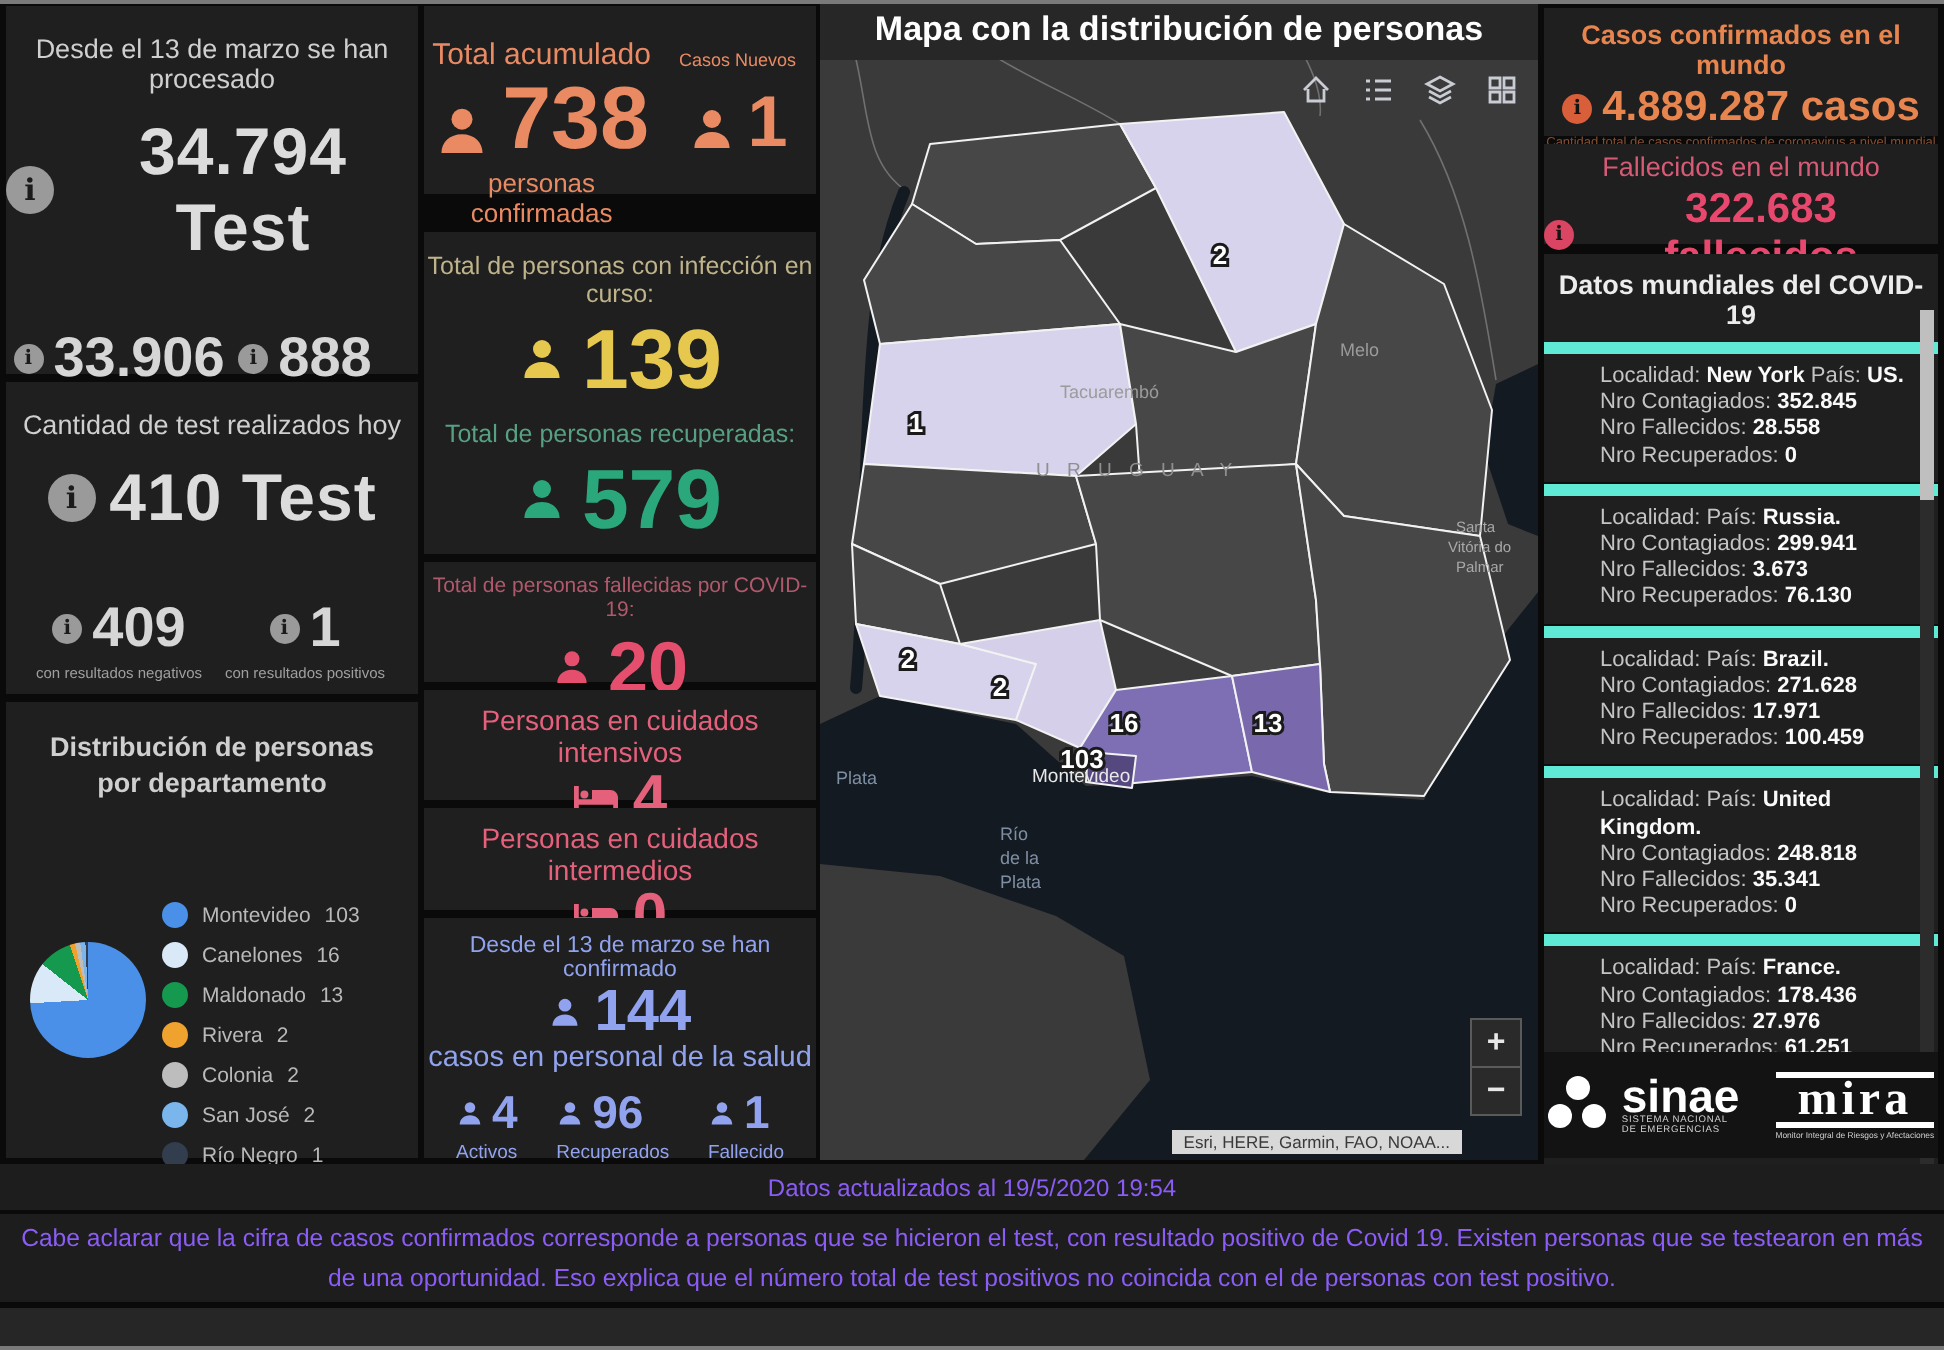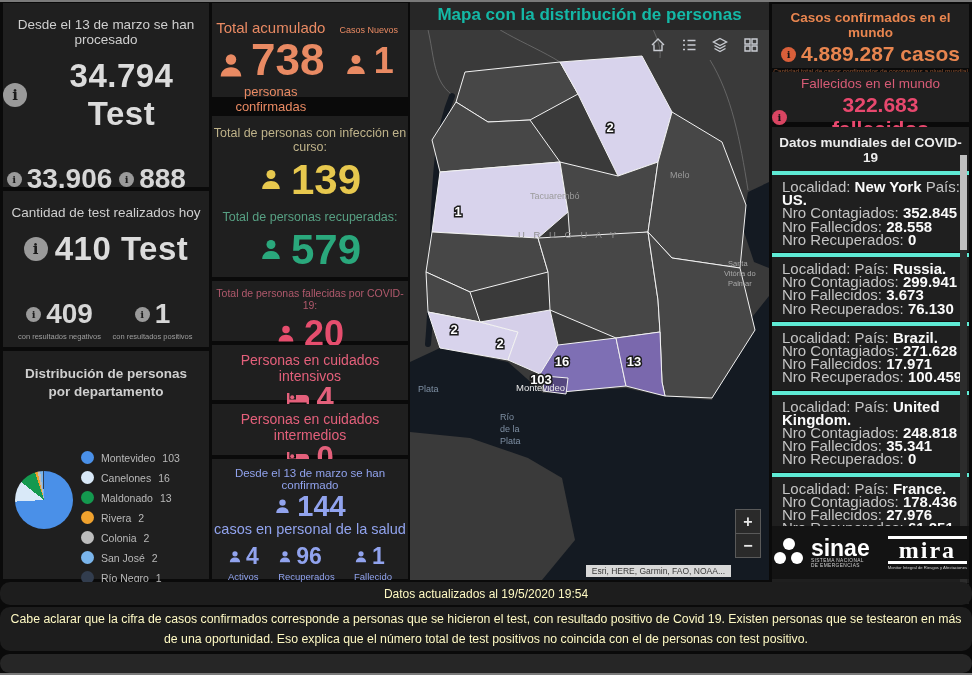--- a/index.html
+++ b/index.html
@@ -74,21 +74,21 @@
   .h-sub{font-size:14.5px;margin-top:1px;}
   .h-stats{display:flex;justify-content:space-between;padding:6px 16px 0 16px;}
   .h-stat{display:flex;flex-direction:column;align-items:flex-start;}
   .h-stat .ss-row{gap:4px;}
   .h-stat-num{font-size:23px;font-weight:bold;}
   .h-stat-lb{font-size:9.5px;margin-top:1px;}
   
   #map{position:absolute;left:410px;top:0;width:359px;height:580px;background:#141a22;}
   #map-header{position:absolute;left:0;top:0;right:0;height:30px;background:#272727;
               display:flex;align-items:center;justify-content:center;}
-  #map-title{font-size:17px;font-weight:bold;color:#14b8a6;}
+  #map-title{font-size:17px;font-weight:bold;color:#ffffff;}
   #map-tools{position:absolute;top:37px;right:10px;display:flex;gap:15px;color:#c9ccd2;}
   #map-tools svg{stroke:currentColor;fill:none;stroke-width:1.4;}
   .map-num{fill:#fff;font-weight:bold;font-size:13px;paint-order:stroke;stroke:#1a1a1a;stroke-width:3px;}
   .map-city{fill:#9b9b9b;font-size:9px;}
   .map-water-lb{fill:#7e8fa3;font-size:9px;}
   #zoomctl{position:absolute;right:8px;bottom:22px;width:24px;border:1px solid #5a5a5a;background:#2a2a2a;}
   .zbtn{height:23px;display:flex;align-items:center;justify-content:center;color:#e8e8e8;
         font-size:16px;font-weight:bold;}
   .zbtn+.zbtn{border-top:1px solid #5a5a5a;}
   #attrib{position:absolute;right:38px;bottom:3px;background:#d8d8d8;color:#3a3a3a;
@@ -96,42 +96,42 @@
   
   #p-wcases{top:4px;height:64px;color:#e8854f;}
   #p-wcases .w-title{font-size:13.5px;font-weight:bold;margin-top:6px;}
   .w-row{display:flex;align-items:center;justify-content:center;gap:5px;margin-top:2px;}
   .w-num{font-size:21px;font-weight:bold;}
   .w-cap{font-size:6.5px;margin-top:2px;opacity:.55;}
   #p-wdeaths{top:72px;height:50px;color:#e8486e;}
   #p-wdeaths .w-title{font-size:13.5px;margin-top:4px;color:#d75b76;}
   #p-world{top:127px;height:477px;overflow:hidden;}
   .world-title{font-size:13.5px;font-weight:bold;color:#ececec;text-align:center;margin:8px 0 6px 0;}
-  .wblock{border-top:4px solid #5eead4;border-bottom:1px solid #0e0e0e;padding:5px 4px 6px 10px;
-          font-size:15px;line-height:13.2px;color:#c4c4c4;}
+  .wblock{border-top:6px solid #5eead4;border-bottom:1px solid #0e0e0e;padding:5px 4px 6px 28px;
+          font-size:11px;line-height:13.2px;color:#c4c4c4;}
   .wblock b{color:#fafafa;}
   .wsb-track{position:absolute;right:2px;top:28px;bottom:10px;width:7px;background:#2c2c2c;}
   .wsb-thumb{position:absolute;right:0;top:0;width:7px;height:95px;background:#bfbfbf;}
   #p-logos{top:526px;height:53px;background:#131313;display:flex;align-items:center;
            justify-content:center;gap:18px;}
   .sinae{display:flex;align-items:center;gap:7px;color:#fff;}
   .tri{position:relative;width:30px;height:30px;flex:none;}
   .tri i{position:absolute;width:12px;height:12px;border-radius:50%;background:#fff;}
   .tri i:nth-child(1){left:9px;top:0;}
   .tri i:nth-child(2){left:0;top:14px;}
   .tri i:nth-child(3){left:17px;top:14px;}
   .sinae-name{font-size:23px;font-weight:bold;line-height:20px;}
   .sinae-sub{font-size:4.8px;color:#cfcfcf;letter-spacing:.4px;}
   .mira{color:#fff;text-align:center;}
   .mira-name{font-family:"Liberation Serif",serif;font-weight:bold;font-size:24px;line-height:22px;
              letter-spacing:2px;border-top:3px solid #fff;border-bottom:3px solid #fff;padding:0 4px;}
   .mira-sub{font-size:4.2px;color:#cfcfcf;margin-top:1px;}
   
-  .frow{position:absolute;left:0;width:972px;background:#1d1d1d;color:#fef9c3;
-        display:flex;align-items:center;justify-content:center;text-align:center;border-radius:10px;}
+  .frow{position:absolute;left:0;width:972px;background:#1d1d1d;color:#8b5cf6;
+        display:flex;align-items:center;justify-content:center;text-align:center;}
   #f1{top:582px;height:23px;font-size:12px;}
   #f2{top:607px;height:44px;font-size:12.3px;line-height:20px;padding:0 6px;box-sizing:border-box;}
   #f3{top:654px;height:19px;background:#262626;}
 </style>
 </head>
 <body>
 
 <svg width="0" height="0" style="position:absolute">
   <defs>
     <g id="icon-person">

